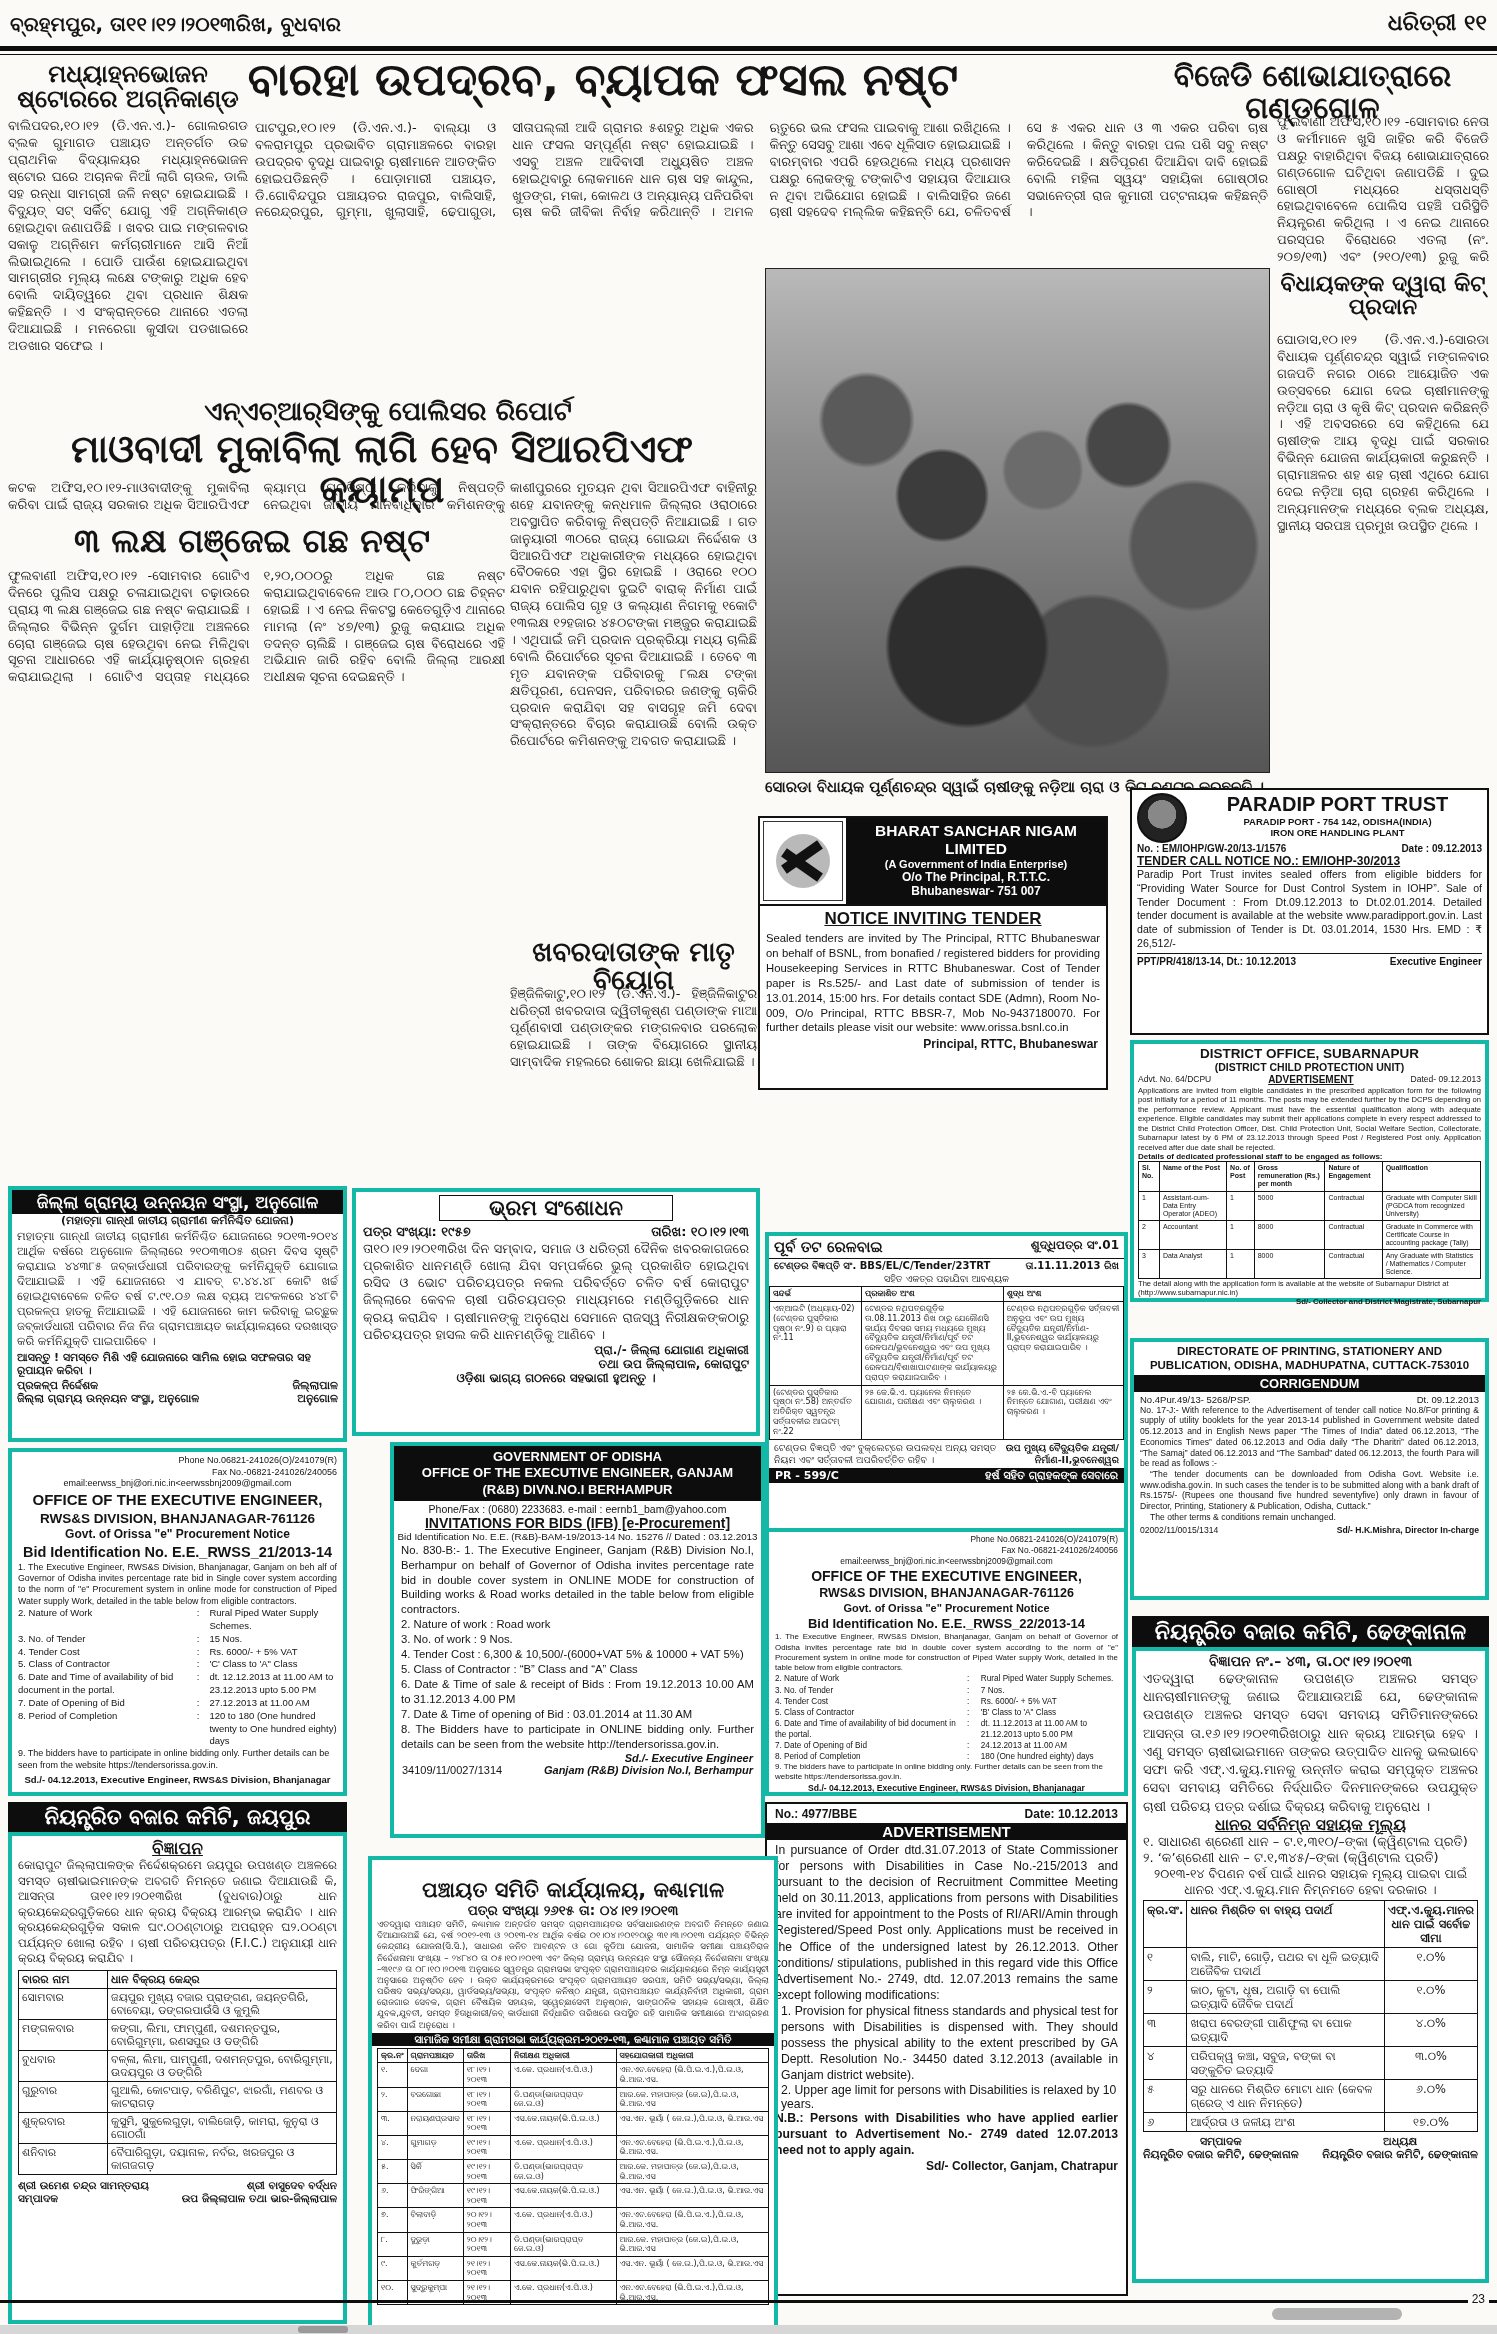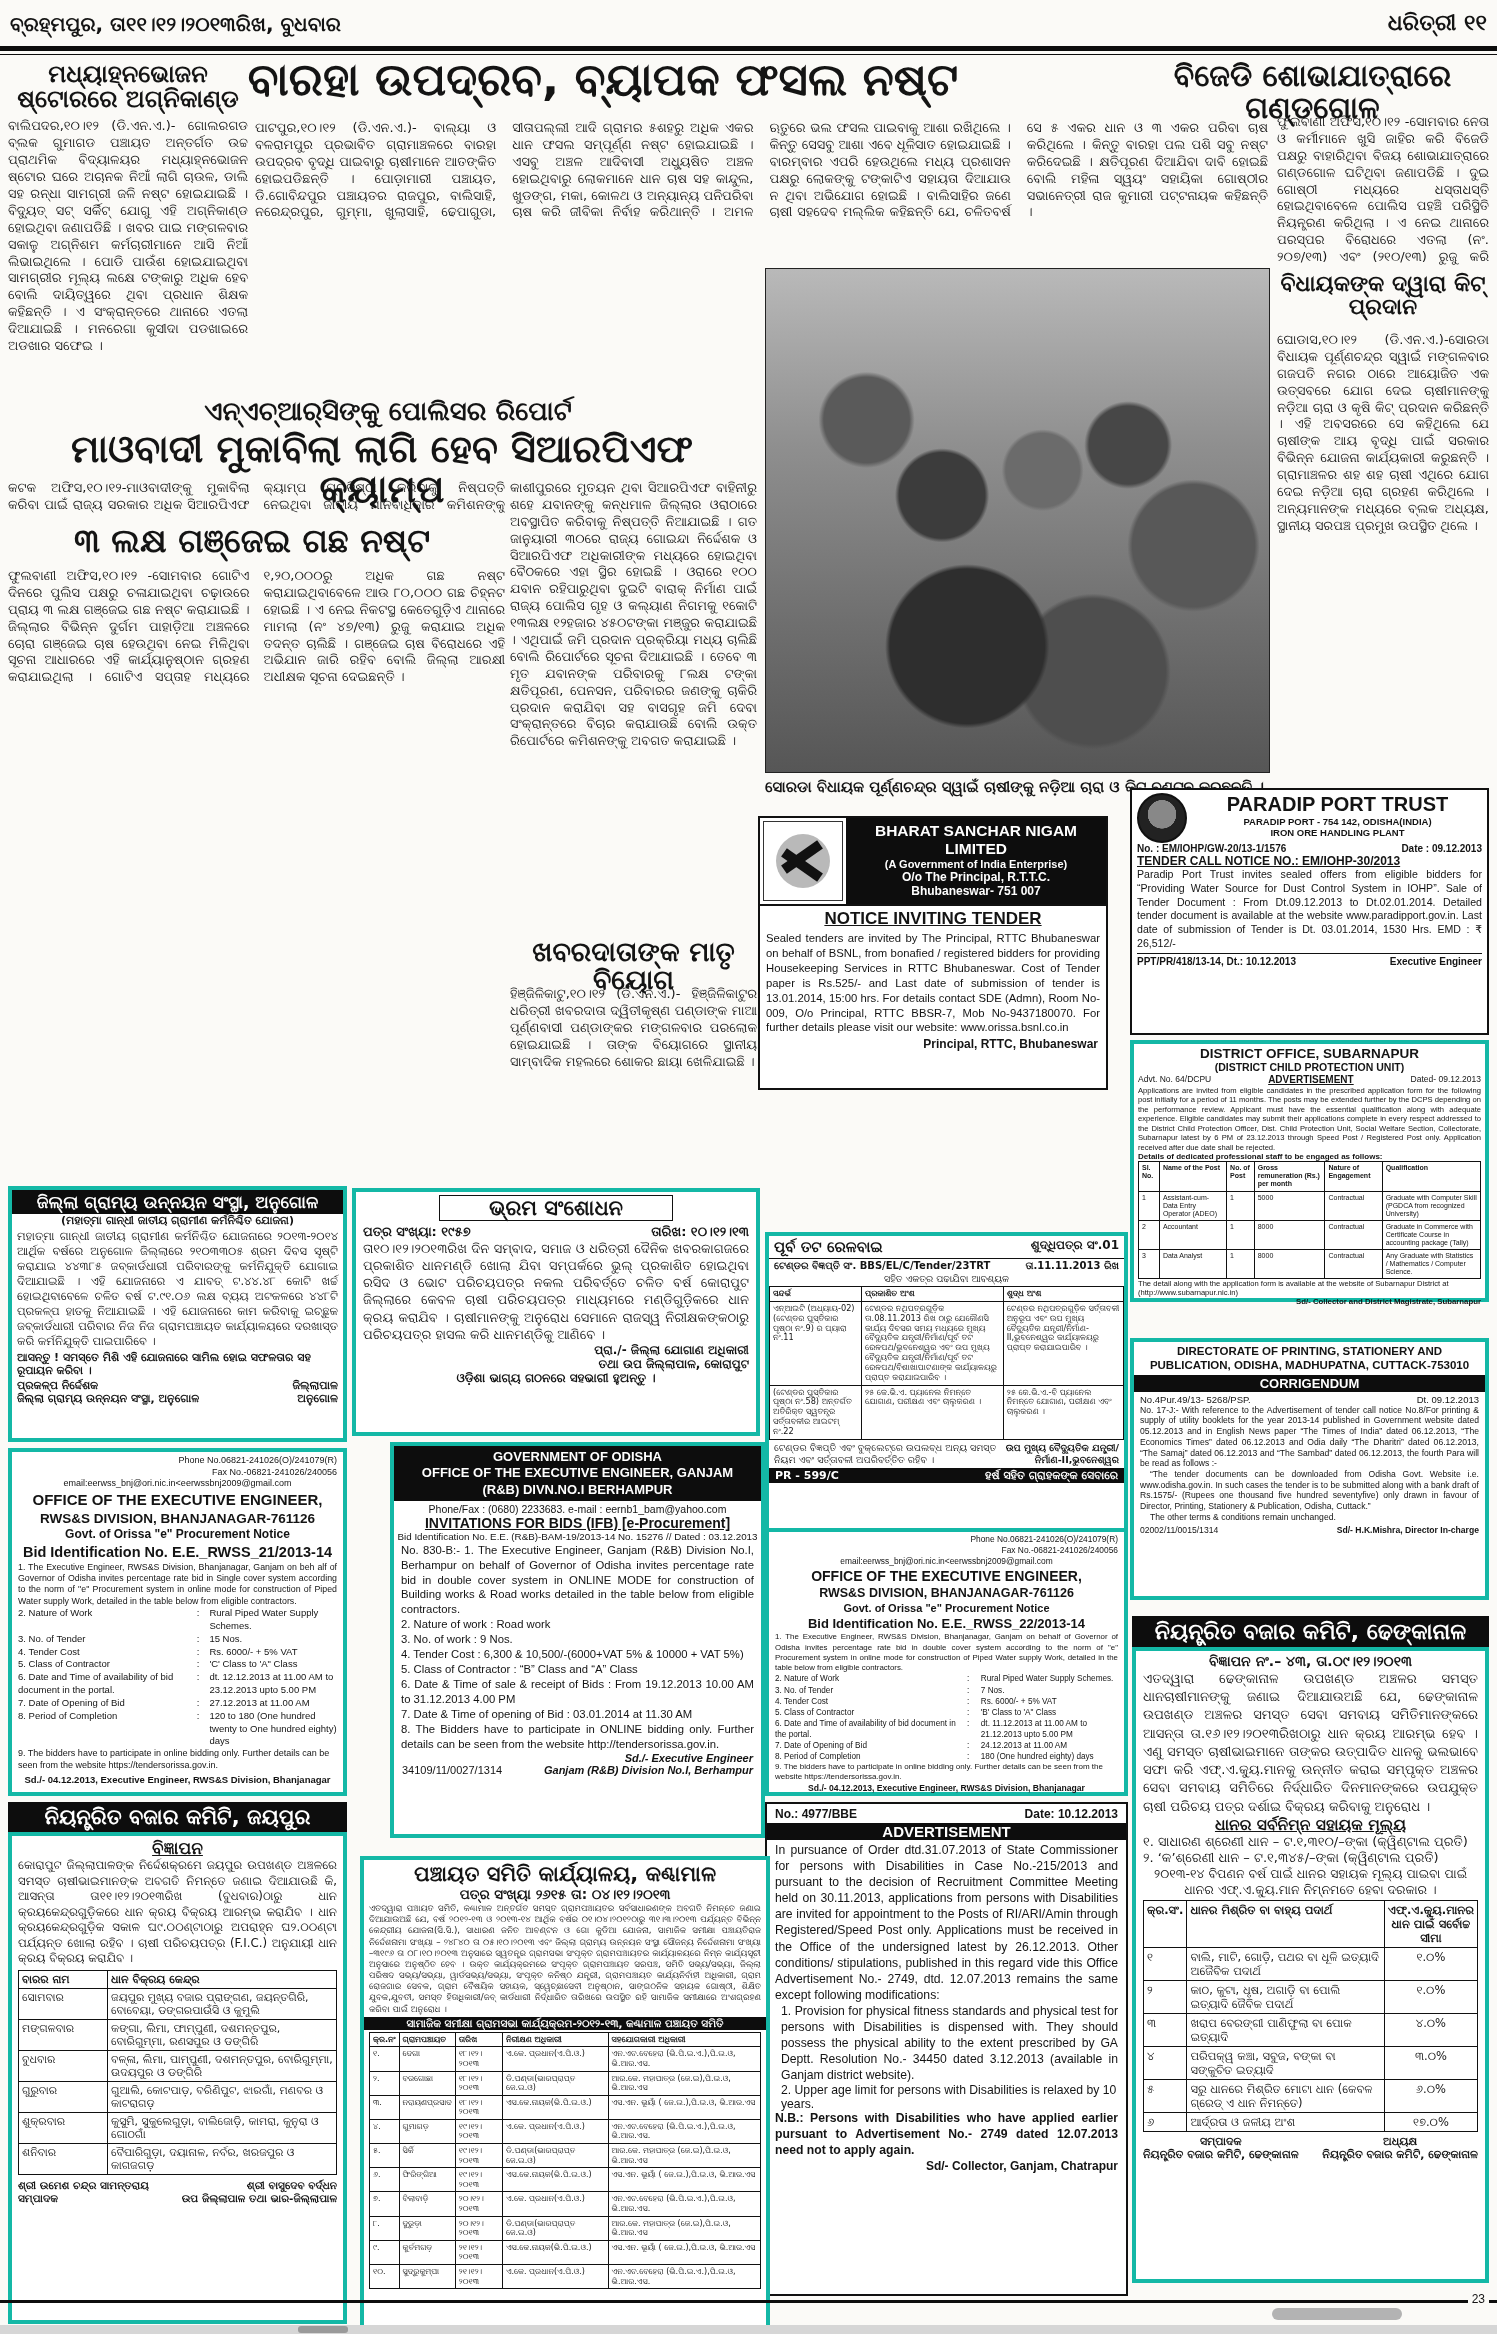--- a/index.html
+++ b/index.html
@@ -466,21 +466,21 @@
             </tr>
           </tbody>
       </table>
       <div style="display:flex;justify-content:space-between;font-size:10.5px;font-weight:bold;margin-top:4px;">
         <span><span>ଶ୍ରୀ ଉମେଶ ଚନ୍ଦ୍ର ସାମନ୍ତରାୟ</span><br><span>ସମ୍ପାଦକ</span></span>
         <span class="rgt"><span>ଶ୍ରୀ ବାସୁଦେବ ବର୍ଦ୍ଧନ</span><br><span>ଉପ ଜିଲ୍ଲାପାଳ ତଥା ଭାର-ଜିଲ୍ଲାପାଳ</span></span>
       </div>
     </div>
   </div>
 
-  <div class="abs box1" style="left:360px;top:1856px;width:410px;height:478px;padding:2px 5px;">
+  <div class="abs box1" style="left:368px;top:1856px;width:410px;height:478px;padding:18px 5px;">
     <div class="ctr b" style="font-size:21px;">ପଞ୍ଚାୟତ ସମିତି କାର୍ଯ୍ୟାଳୟ, କଣ୍ଢାମାଳ</div>
     <div class="ctr b" style="font-size:13.5px;">ପତ୍ର ସଂଖ୍ୟା ୨୬୧୫ ତା: ୦୪।୧୨।୨୦୧୩</div>
     <div class="jus" style="font-size:8.6px;line-height:1.3;">ଏତଦ୍ୱାରା ପଞ୍ଚାୟତ ସମିତି, କଣ୍ଢାମାଳ ଅନ୍ତର୍ଗତ ସମସ୍ତ ଗ୍ରାମପଞ୍ଚାୟତର ସର୍ବସାଧାରଣଙ୍କ ଅବଗତି ନିମନ୍ତେ ଜଣାଇ ଦିଆଯାଉଅଛି ଯେ, ବର୍ଷ ୨୦୧୨-୧୩ ଓ ୨୦୧୩-୧୪ ଆର୍ଥିକ ବର୍ଷର ୦୧।୦୪।୨୦୧୨ଠାରୁ ୩୧।୩।୨୦୧୩ ପର୍ଯ୍ୟନ୍ତ ବିଭିନ୍ନ କେନ୍ଦ୍ରୀୟ ଯୋଜନା(ସି.ସି.), ସାଧାରଣ ଜନିତ ଆବଣ୍ଟନ ଓ ଗୋ କୁଡିଆ ଯୋଜନା, ସାମାଜିକ ସମୀକ୍ଷା ପଞ୍ଚାୟତିରାଜ ନିର୍ଦ୍ଦେଶନାମା ସଂଖ୍ୟା – ୨୪୮୪୦ ତା ୦୫।୧୦।୨୦୧୩ ଏବଂ ଜିଲ୍ଲା ଗ୍ରାମ୍ୟ ଉନ୍ନୟନ ସଂସ୍ଥା ସୌଜନ୍ୟ ନିର୍ଦ୍ଦେଶନାମା ସଂଖ୍ୟା –୩୧୯୬ ତା ୦୮।୧୦।୨୦୧୩ ଅନୁସାରେ ସ୍ୱତନ୍ତ୍ର ଗ୍ରାମସଭା ସଂପୃକ୍ତ ଗ୍ରାମପଞ୍ଚାୟତର କାର୍ଯ୍ୟାଳୟରେ ନିମ୍ନ କାର୍ଯ୍ୟସୂଚୀ ଅନୁସାରେ ଅନୁଷ୍ଠିତ ହେବ । ଉକ୍ତ କାର୍ଯ୍ୟକ୍ରମରେ ସଂପୃକ୍ତ ଗ୍ରାମପଞ୍ଚାୟତ ସରପଞ୍ଚ, ସମିତି ସଭ୍ୟ/ସଭ୍ୟା, ଜିଲ୍ଲା ପରିଷଦ ସଭ୍ୟ/ସଭ୍ୟା, ୱାର୍ଡସଭ୍ୟ/ସଭ୍ୟା, ସଂପୃକ୍ତ କନିଷ୍ଠ ଯନ୍ତ୍ରୀ, ଗ୍ରାମପଞ୍ଚାୟତ କାର୍ଯ୍ୟନିର୍ବାହୀ ଅଧିକାରୀ, ଗ୍ରାମ ରୋଜଗାର ସେବକ, ଗ୍ରାମ ବୈଷୟିକ ସହାୟକ, ସ୍ୱେଚ୍ଛାସେବୀ ଅନୁଷ୍ଠାନ, ସାଙ୍ଗଠନିକ ସହାୟକ ଗୋଷ୍ଠୀ, ଶିକ୍ଷିତ ଯୁବକ,ଯୁବତୀ, ସମସ୍ତ ହିତାଧିକାରୀ/ଜବ୍ କାର୍ଡଧାରୀ ନିର୍ଦ୍ଧାରିତ ତାରିଖରେ ଉପସ୍ଥିତ ରହି ସାମାଜିକ ସମୀକ୍ଷାରେ ଅଂଶଗ୍ରହଣ କରିବା ପାଇଁ ଅନୁରୋଧ ।</div>
     <div class="blackbar ctr b" style="font-size:10.5px;margin:2px -5px;">ସାମାଜିକ ସମୀକ୍ଷା ଗ୍ରାମସଭା କାର୍ଯ୍ୟକ୍ରମ-୨୦୧୨-୧୩, କଣ୍ଢାମାଳ ପଞ୍ଚାୟତ ସମିତି</div>
     <table style="font-size:8px;line-height:1.2;">
       <thead>
         <tr>
           <th>କ୍ର.ନଂ</th>
           <th>ଗ୍ରାମପଞ୍ଚାୟତ</th>
           <th>ତାରିଖ</th>

